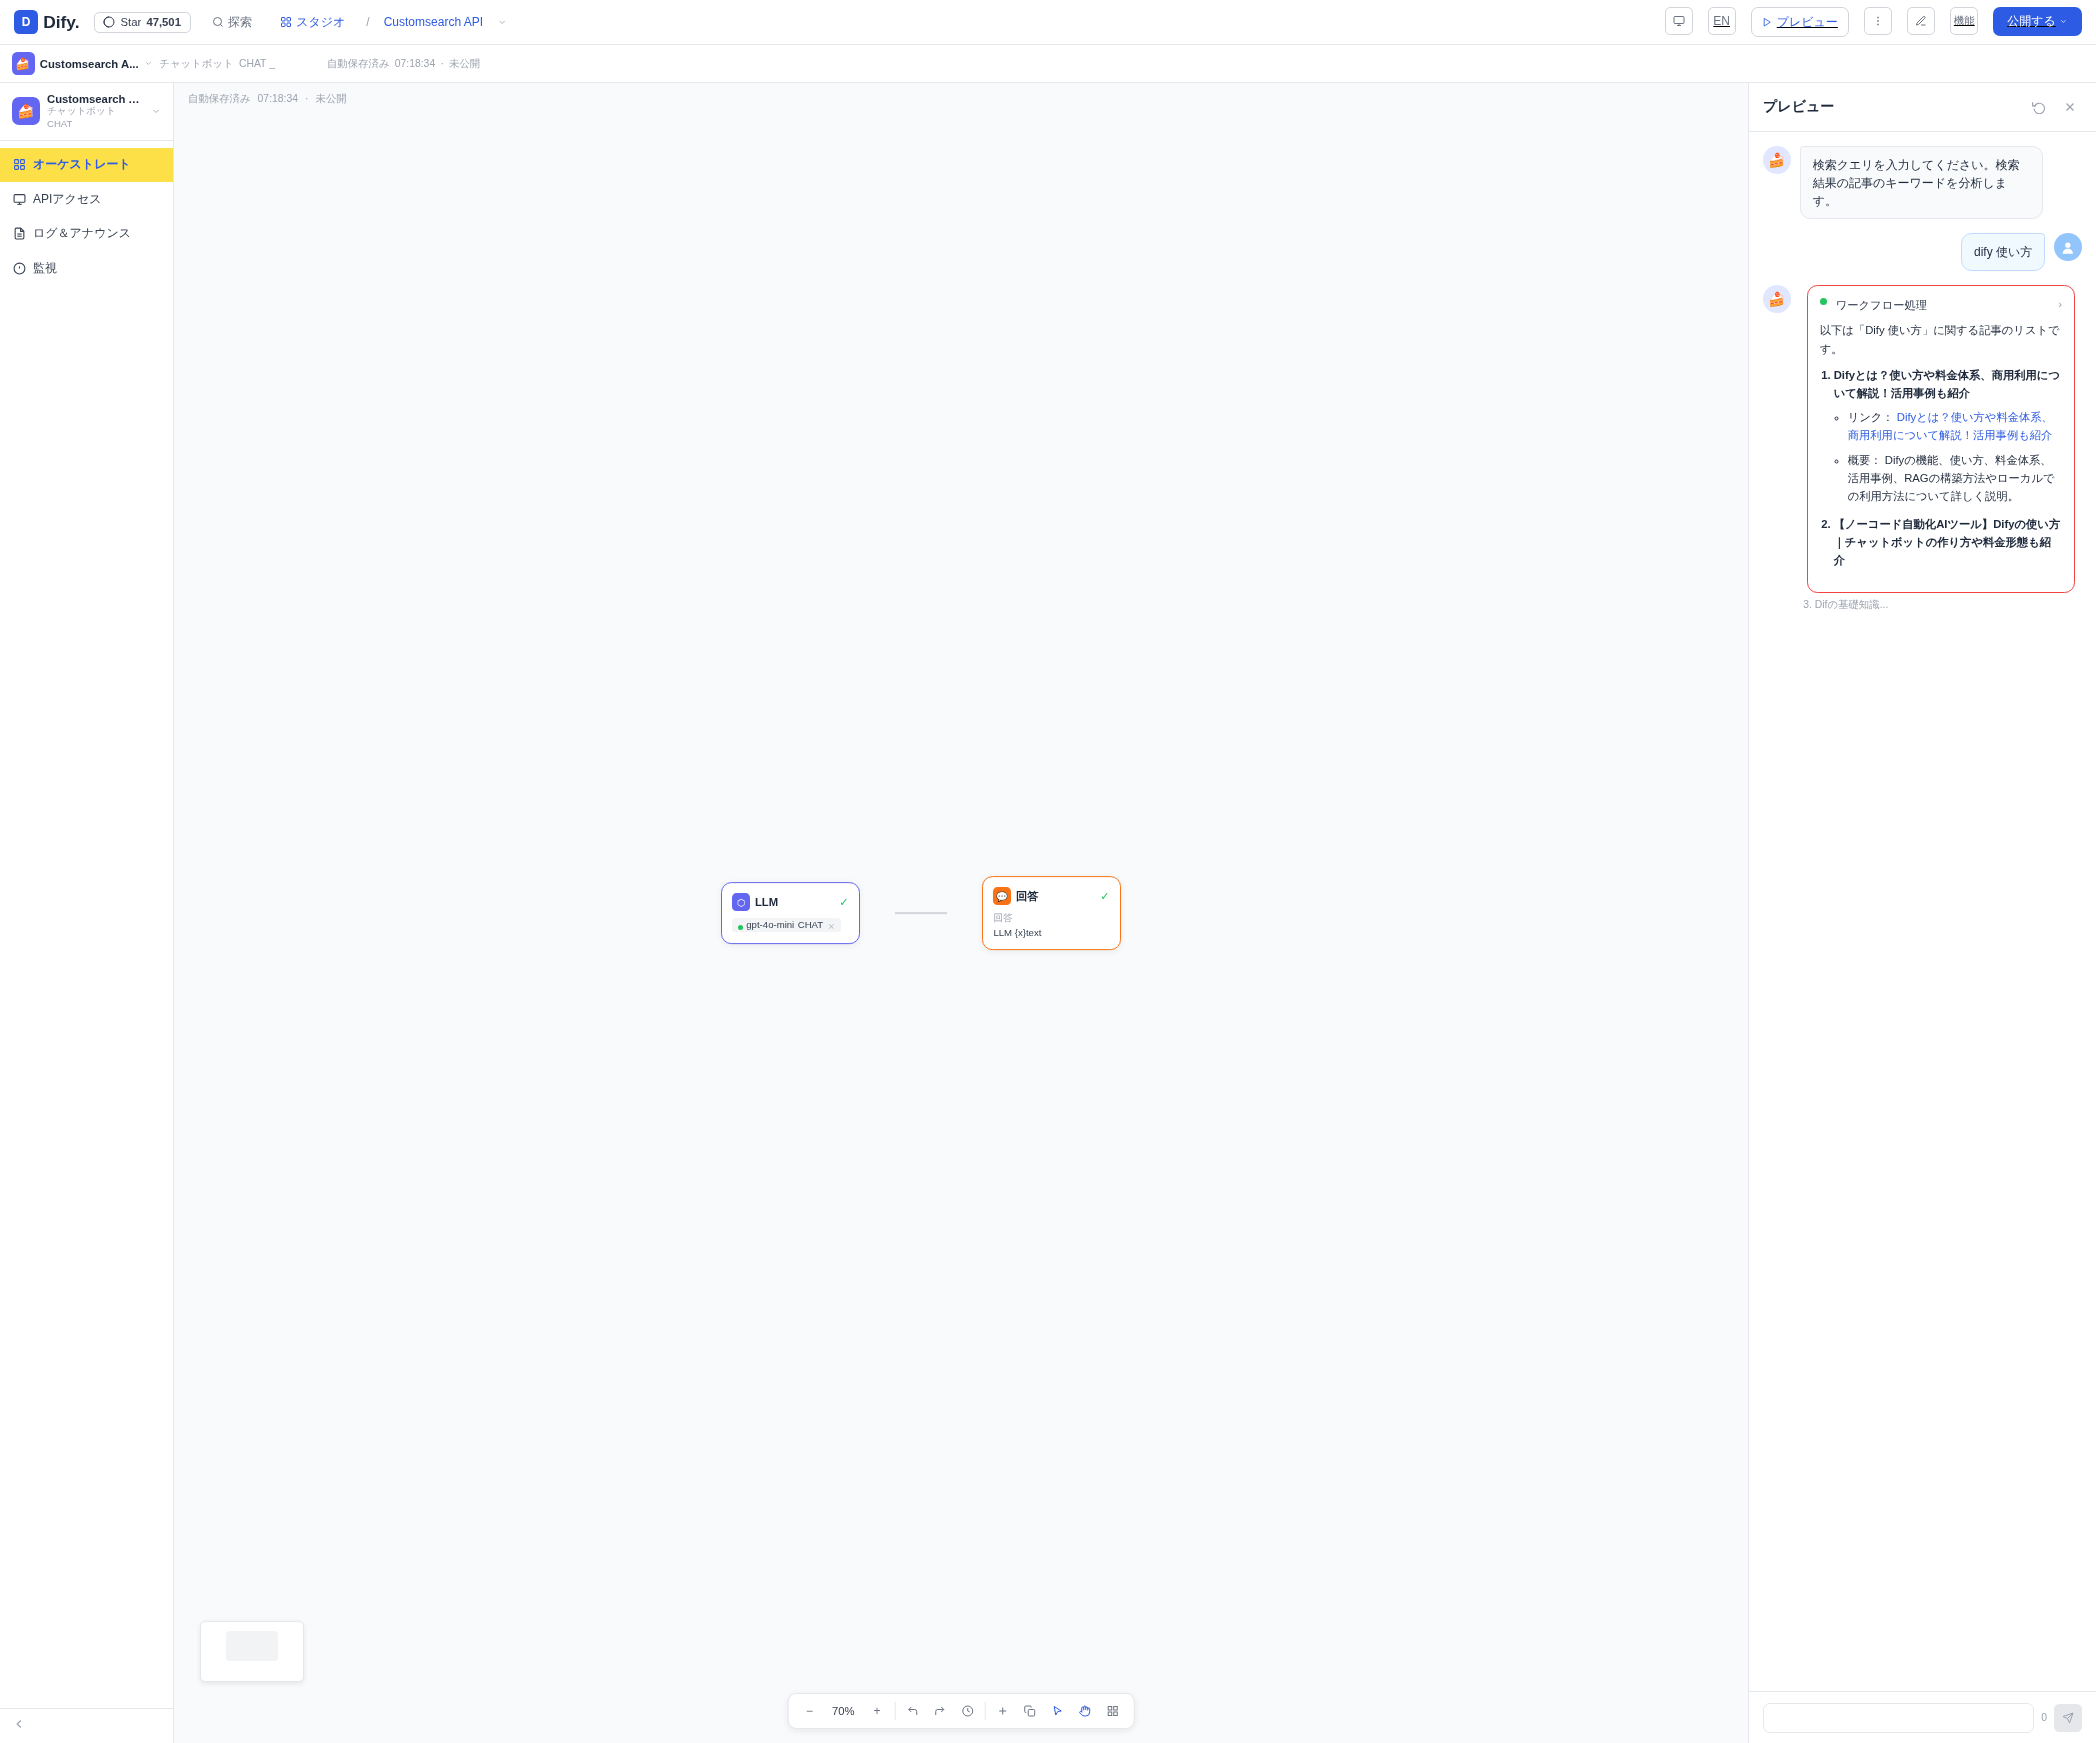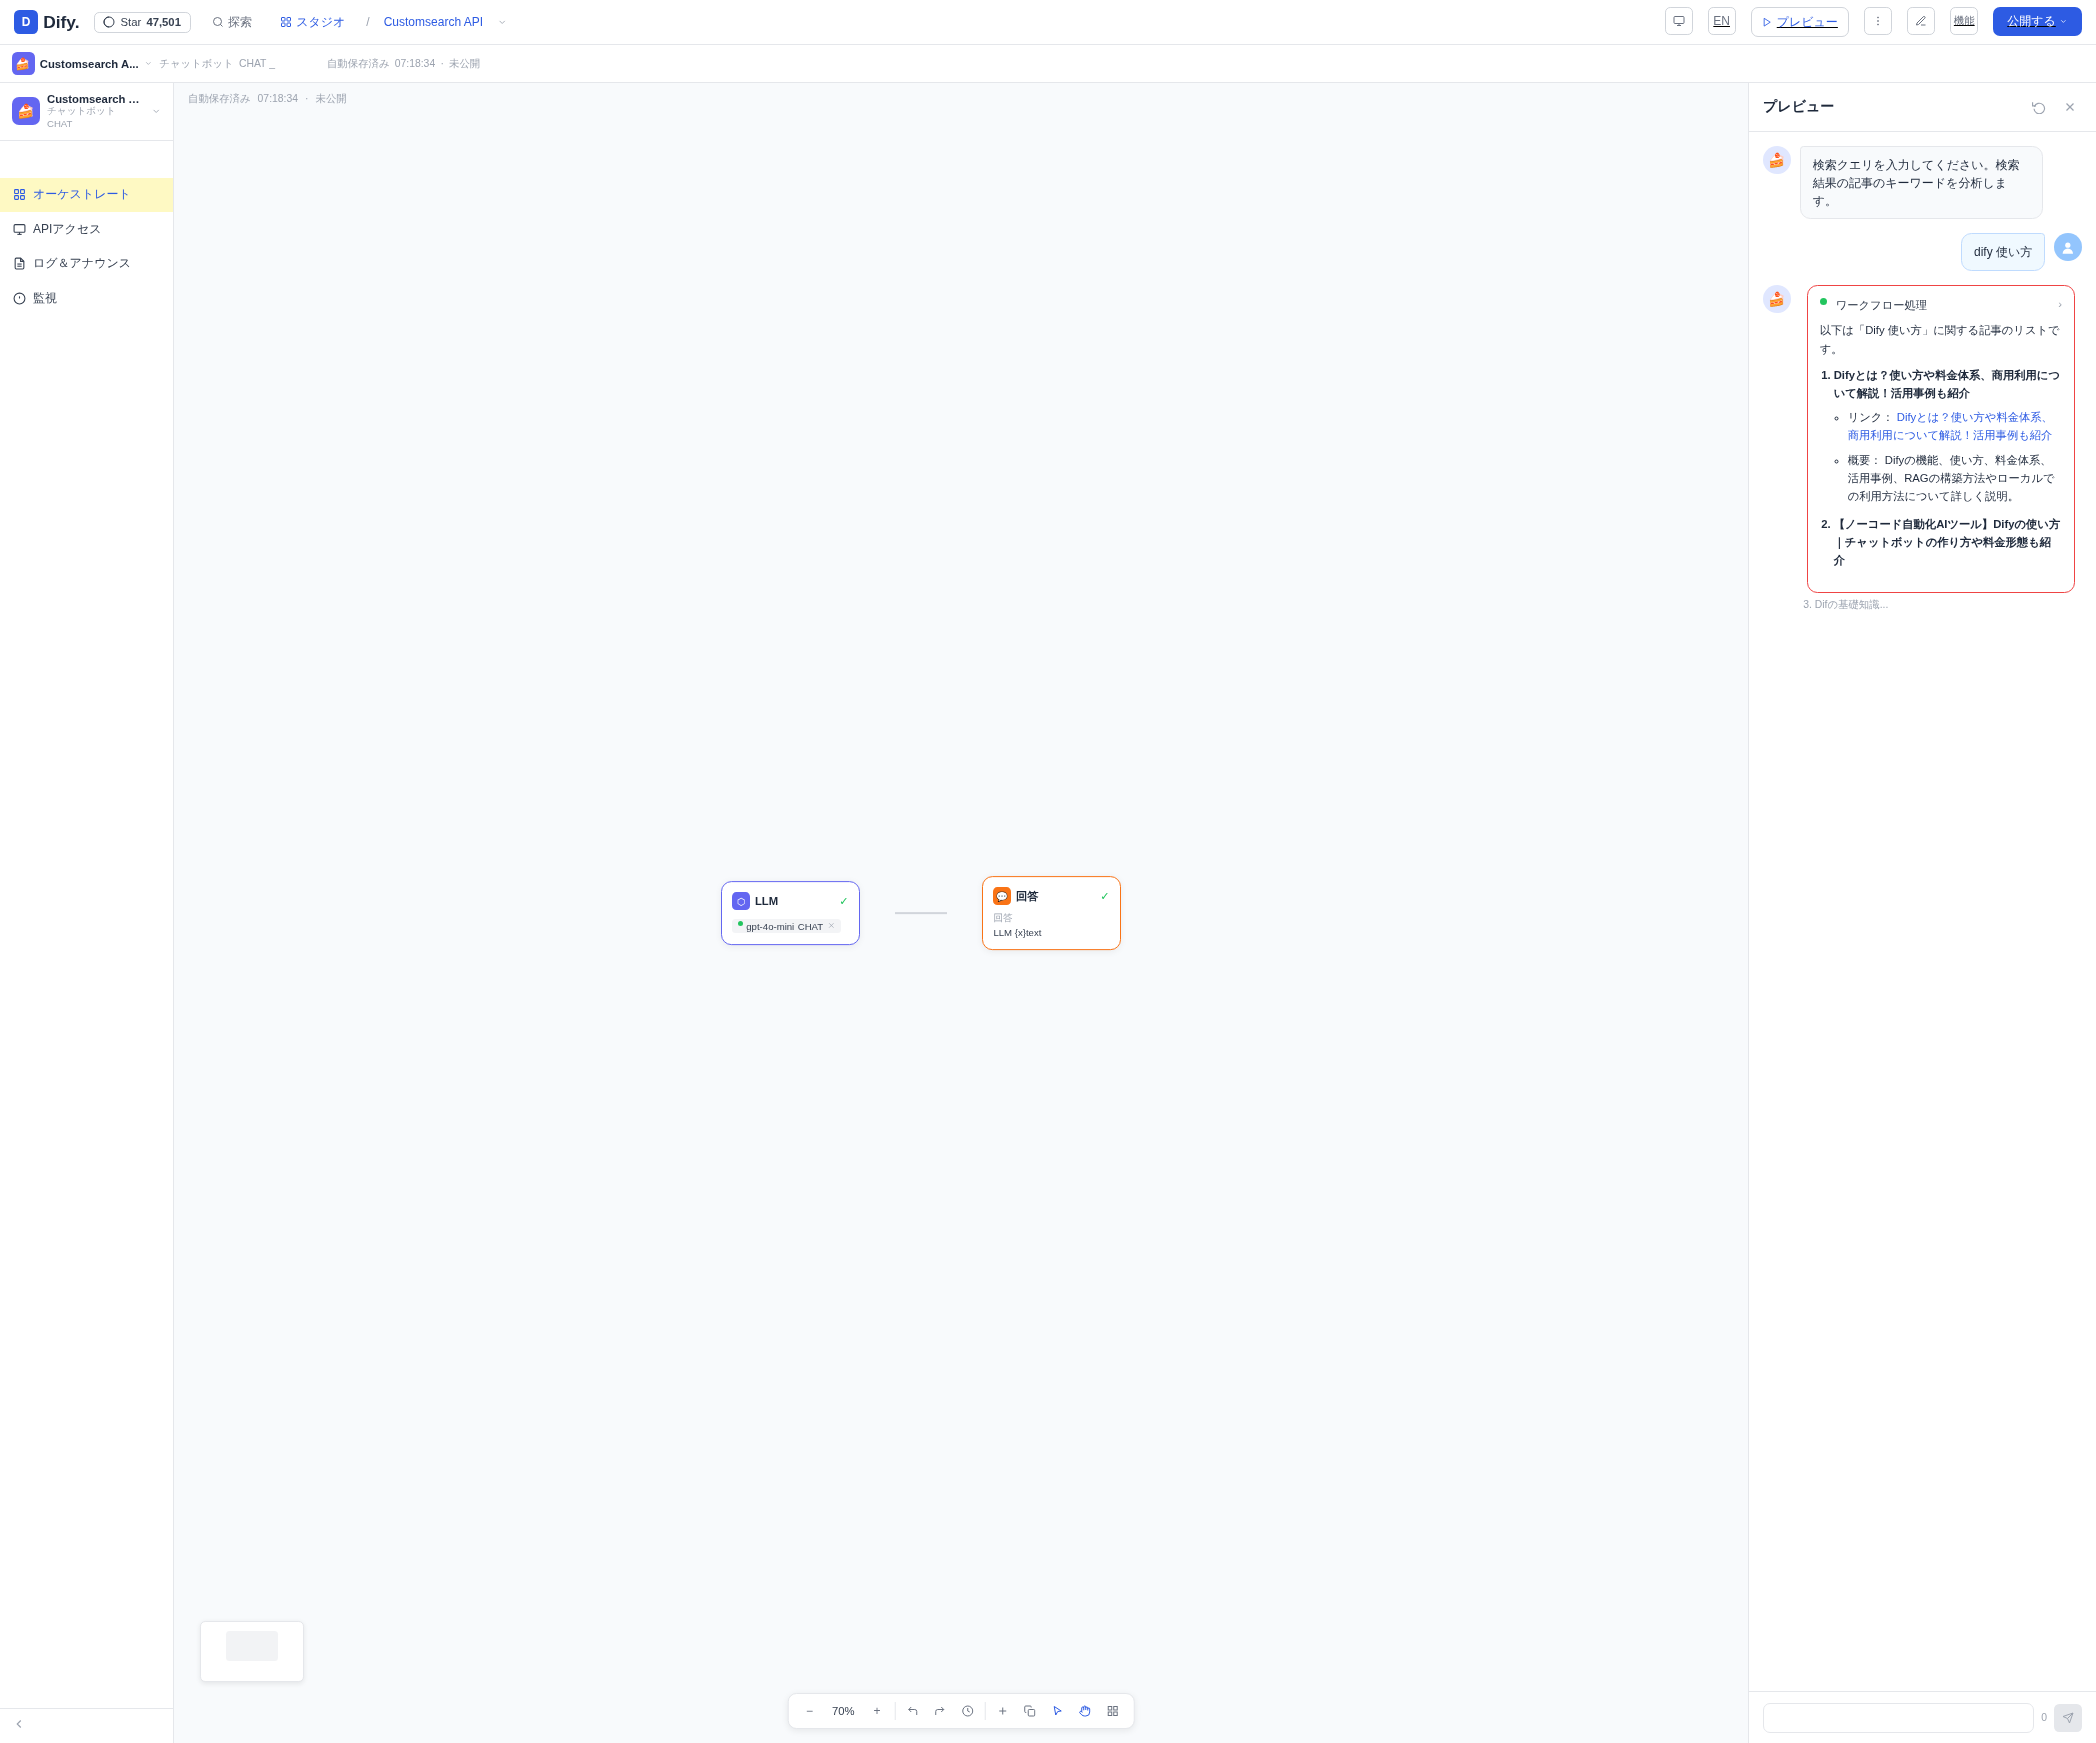--- a/index.html
+++ b/index.html
@@ -29,21 +29,21 @@
 
     
     .sidebar { width: 174px; background: #fff; border-right: 0.9px solid #e5e7eb; display: flex; flex-direction: column; flex-shrink: 0; }
     .app-header { padding: 10.4px 12px; border-bottom: 0.9px solid #e5e7eb; display: flex; align-items: center; gap: 7px; }
     .app-icon { width: 28px; height: 28px; background: #6366f1; border-radius: 7px; display: flex; align-items: center; justify-content: center; font-size: 14px; }
     .app-info { flex: 1; }
     .app-name { font-size: 11.3px; font-weight: 600; color: #1e293b; white-space: nowrap; overflow: hidden; text-overflow: ellipsis; max-width: 96px; }
     .app-type { font-size: 9.6px; color: #9ca3af; }
     .sidebar-nav { padding: 7px 0; }
     .sidebar-item { display: flex; align-items: center; gap: 7px; padding: 8.7px 12px; font-size: 12px; color: #374151; cursor: pointer; border-radius: 0; }
-    .sidebar-item.active { background: #fef9c3; color: #2d5be3; font-weight: 400; margin-top: 30px; }
+    .sidebar-item.active { background: #fde047; color: #2d5be3; font-weight: 700; }
     .sidebar-icon { width: 14px; height: 14px; display: flex; align-items: center; justify-content: center; flex-shrink: 0; }
 
     
     .canvas-area { flex: 1; position: relative; background: #f8fafc; overflow: hidden; }
     .canvas-toolbar { position: absolute; bottom: 14px; left: 50%; transform: translateX(-50%); display: flex; align-items: center; gap: 3.5px; background: white; border: 0.9px solid #e5e7eb; border-radius: 8.7px; padding: 5.2px 8.7px; box-shadow: 0 1.7px 7px rgba(0,0,0,0.08); z-index: 10; }
     .zoom-display { font-size: 11.3px; color: #374151; padding: 0 7px; }
     .canvas-btn { width: 24px; height: 24px; display: flex; align-items: center; justify-content: center; border-radius: 5.2px; cursor: pointer; color: #6b7280; font-size: 12px; border: none; background: transparent; }
     .canvas-btn.active { color: #2d5be3; }
     .toolbar-divider { width: 0.9px; height: 17.4px; background: #e5e7eb; margin: 0 1.7px; }
 
@@ -55,21 +55,21 @@
     .node { background: white; border: 1.7px solid #d1d5db; border-radius: 10.4px; padding: 10.4px; min-width: 139px; box-shadow: 0 1.7px 7px rgba(0,0,0,0.06); }
     .node.llm-node { border-color: #6366f1; }
     .node.answer-node { border-color: #f97316; }
     .node-header { display: flex; align-items: center; gap: 5.2px; margin-bottom: 7px; }
     .node-icon { width: 17.4px; height: 17.4px; border-radius: 4.3px; display: flex; align-items: center; justify-content: center; font-size: 9.6px; color: white; }
     .node-icon.llm { background: #6366f1; }
     .node-icon.answer { background: #f97316; }
     .node-title { font-size: 11.3px; font-weight: 600; color: #1e293b; flex: 1; }
     .node-check { color: #22c55e; font-size: 11.3px; }
     .node-body { font-size: 10.4px; color: #6b7280; }
-    .node-tag { display: inline-flex; align-items: flex-start; gap: 3.5px; background: #f3f4f6; border-radius: 3.5px; padding: 1.7px 5.2px; font-size: 9.6px; color: #374151; }
+    .node-tag { display: inline-flex; align-items: flex-end; gap: 3.5px; background: #f3f4f6; border-radius: 3.5px; padding: 1.7px 5.2px; font-size: 9.6px; color: #374151; }
     .node-tag .dot { width: 5.2px; height: 5.2px; border-radius: 50%; background: #22c55e; }
 
     
     .mini-canvas { position: absolute; bottom: 61px; left: 26px; width: 104px; height: 61px; background: white; border: 0.9px solid #e5e7eb; border-radius: 5.2px; box-shadow: 0 1.7px 5.2px rgba(0,0,0,0.08); }
     .mini-inner { width: 52px; height: 30px; background: #e5e7eb; border-radius: 3.5px; margin: 8.7px auto; opacity: 0.5; }
 
     
     .preview-panel { width: 348px; background: #fff; border-left: 0.9px solid #e5e7eb; display: flex; flex-direction: column; flex-shrink: 0; }
     .preview-header { padding: 12px 14px; border-bottom: 0.9px solid #e5e7eb; display: flex; align-items: center; justify-content: space-between; }
     .preview-title { font-size: 14px; font-weight: 600; color: #1e293b; }

